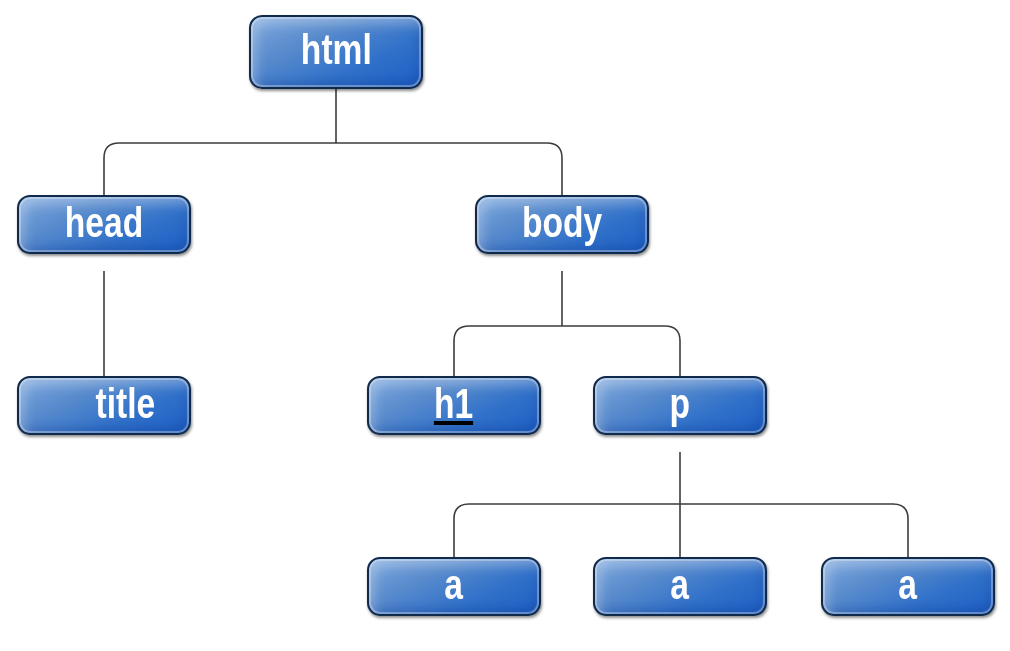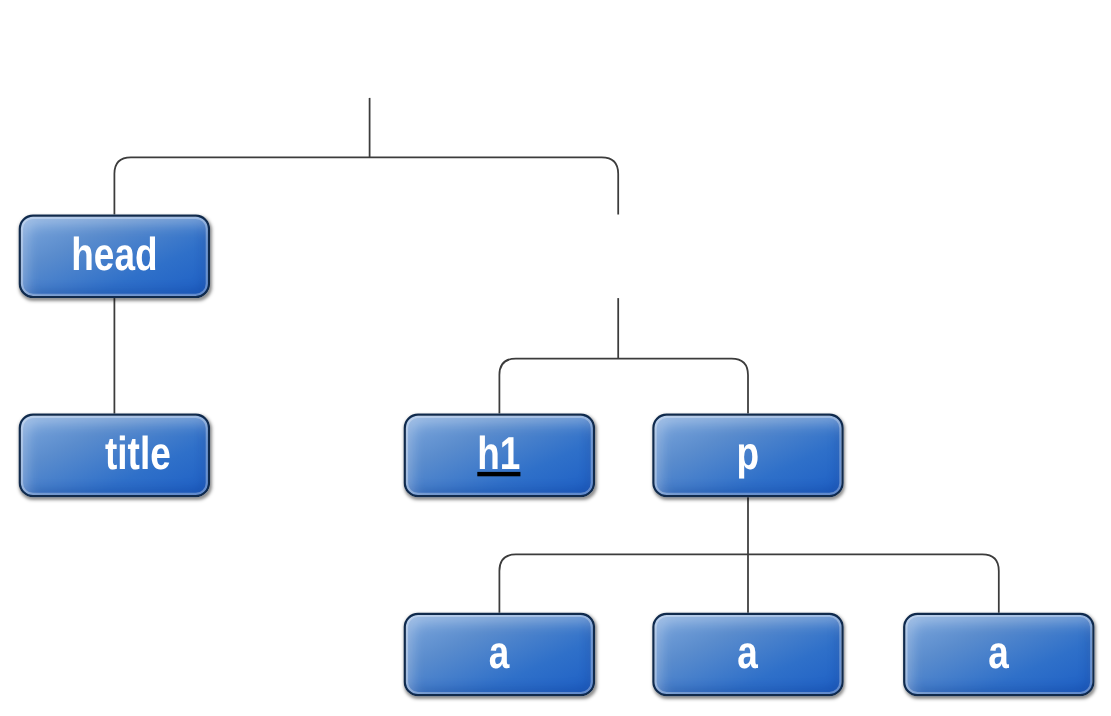--- a/index.html
+++ b/index.html
@@ -24,21 +24,21 @@
     z-index: 1;
   }
   .edge {
     fill: none;
     stroke: var(--edge-color, #3c3c3c);
     stroke-width: 1.6;
   }
   .node {
     position: absolute;
     width: 174px;
-    height: 76px;
+    height: 59px;
     box-sizing: border-box;
     z-index: 2;
     display: flex;
     align-items: center;
     justify-content: center;
     border-radius: 13px;
     border: 2px solid var(--node-border, #102a4c);
     background:
       linear-gradient(155deg,
         var(--node-fill-light, #7fa9de) 0%,
@@ -77,25 +77,31 @@
 
     <path class="edge" d="M562,271 L562,326"></path>
 
     <path class="edge" d="M454,376 L454,341 Q454,326 469,326 L665,326 Q680,326 680,341 L680,376"></path>
 
     <path class="edge" d="M680,452 L680,557"></path>
 
     <path class="edge" d="M454,557 L454,519 Q454,504 469,504 L893,504 Q908,504 908,519 L908,557"></path>
   </svg>
 
+  <div class="node" style="left:249px; top:15px; height:74px;">
+    <span class="label">html</span>
+  </div>
 
   <div class="node" style="left:17px; top:195px;">
     <span class="label">head</span>
   </div>
 
+  <div class="node" style="left:475px; top:195px;">
+    <span class="label">body</span>
+  </div>
 
   <div class="node" style="left:17px; top:376px;padding-left:43px;">
     <span class="label">title</span>
   </div>
 
   <div class="node" style="left:367px; top:376px;text-decoration:underline;">
     <span class="label">h1</span>
   </div>
 
   <div class="node" style="left:593px; top:376px;">

